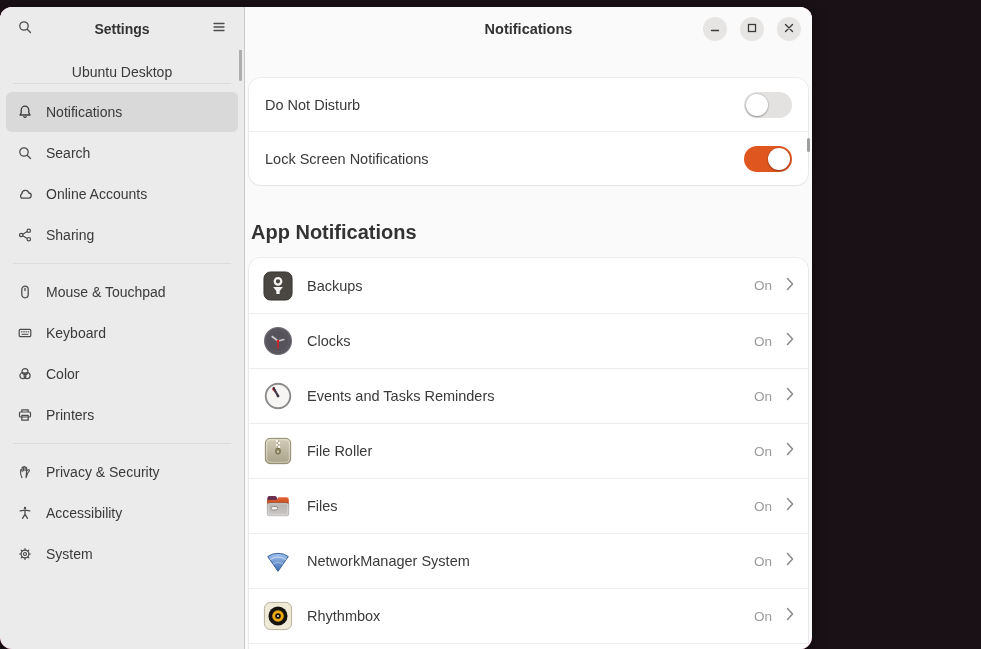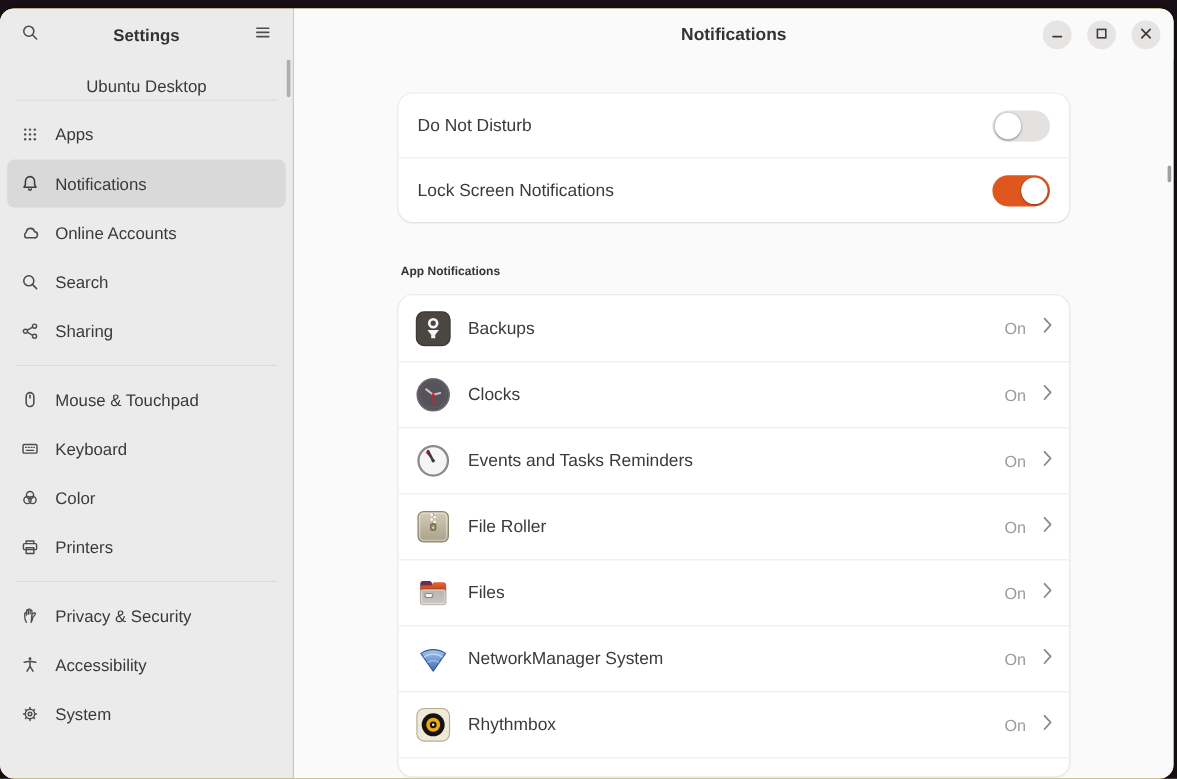--- a/index.html
+++ b/index.html
@@ -3,22 +3,22 @@
 <meta charset="utf-8">
 <style>
   html,body{margin:0;padding:0;}
   body{
     width:981px;height:649px;position:relative;overflow:hidden;
     background:#1a1116;
     font-family:"Liberation Sans", sans-serif;
     -webkit-font-smoothing:antialiased;
   }
   .window{
-    position:absolute;left:0;top:7px;width:978px;height:642px;
-    border-radius:12px;overflow:hidden;display:flex;background:#fde047;
+    position:absolute;left:0;top:7px;width:812px;height:642px;
+    border-radius:12px;overflow:hidden;display:flex;background:#ec4899;
     box-shadow:0 2px 14px rgba(0,0,0,.5);
   }
   
   .sidebar{
     width:245px;flex:0 0 245px;background:#ebebeb;border-right:1px solid #c9c9c9;
     display:flex;flex-direction:column;position:relative;box-sizing:border-box;
   }
   .sidebar-header{
     height:43px;flex:0 0 43px;display:flex;align-items:center;justify-content:space-between;
     padding:0 10px;position:relative;z-index:3;background:#ebebeb;
@@ -75,21 +75,21 @@
     width:48px;height:26px;border-radius:13px;background:#e4e2e0;position:relative;
     flex:0 0 48px;cursor:pointer;transition:background .15s;
   }
   .switch .knob{
     position:absolute;top:2px;left:2px;width:22px;height:22px;border-radius:50%;
     background:#ffffff;box-shadow:0 1px 2px rgba(0,0,0,.3), 0 0 0 1px rgba(0,0,0,.06);
   }
   .switch.on{background:#E0561F;}
   .switch.on .knob{left:auto;right:2px;}
   .section-title{
-    margin:36px 2px 14px;font-size:10px;font-weight:700;color:#333;
+    margin:36px 2px 14px;font-size:20px;font-weight:700;color:#333;
   }
   .arow{
     height:55px;display:flex;align-items:center;gap:14px;padding:0 14px;cursor:pointer;box-sizing:border-box;
   }
   .arow + .arow{border-top:1px solid #ededed;}
   .arow .aicon{width:30px;height:30px;flex:0 0 30px;}
   .arow .aname{flex:1;font-size:14.5px;color:#3a3a3a;white-space:nowrap;overflow:hidden;}
   .arow .astatus{font-size:13.5px;color:#9b9b9b;}
   .arow.partial{height:16px;border-top:1px solid #ededed;}
   .main-scrollbar{
@@ -150,64 +150,48 @@
           <svg width="16" height="16" viewBox="0 0 16 16" fill="none" stroke="#4c4c4c" stroke-width="1.3" stroke-linecap="round">
             <rect x="2.5" y="2.5" width="11" height="8" rx="1"></rect>
               <path d="M8 10.5v2.3M5.3 13.2h5.4"></path>
           </svg>
         </span>
         <span>Ubuntu Desktop</span>
       </div>
 
       <div class="side-sep"></div>
 
-      <div class="side-item">
-        <span class="sicon">
-          <svg width="16" height="16" viewBox="0 0 16 16" fill="#4c4c4c">
-            <circle cx="4" cy="4" r="1"></circle>
-              <circle cx="8" cy="4" r="1"></circle>
-              <circle cx="12" cy="4" r="1"></circle>
-            <circle cx="4" cy="8" r="1"></circle>
-              <circle cx="8" cy="8" r="1"></circle>
-              <circle cx="12" cy="8" r="1"></circle>
-            <circle cx="4" cy="12" r="1"></circle>
-              <circle cx="8" cy="12" r="1"></circle>
-              <circle cx="12" cy="12" r="1"></circle>
-          </svg>
-        </span>
-        <span>Apps</span>
-      </div>
 
       <div class="side-item selected">
         <span class="sicon">
           <svg width="16" height="16" viewBox="0 0 16 16" fill="none" stroke="#3c3c3c" stroke-width="1.3" stroke-linecap="round" stroke-linejoin="round">
             <path d="M8 2.2c-2.3 0-3.8 1.7-3.8 4v2.6L3 11h10l-1.2-2.2V6.2c0-2.3-1.5-4-3.8-4z"></path>
             <path d="M6.9 12.6a1.15 1.15 0 0 0 2.2 0"></path>
           </svg>
         </span>
         <span>Notifications</span>
       </div>
 
       <div class="side-item">
         <span class="sicon">
-          <svg width="16" height="16" viewBox="0 0 16 16" fill="none" stroke="#4c4c4c" stroke-width="1.3" stroke-linejoin="round">
-            <path d="M4.5 12.2h6.9a2.6 2.6 0 0 0 .4-5.2 3.5 3.5 0 0 0-6.9.6 2.9 2.9 0 0 0-.4 4.6z"></path>
-          </svg>
-        </span>
-        <span>Online Accounts</span>
-      </div>
-
-      <div class="side-item">
-        <span class="sicon">
           <svg width="16" height="16" viewBox="0 0 16 16" fill="none" stroke="#4c4c4c" stroke-width="1.3" stroke-linecap="round">
             <circle cx="7" cy="7" r="4.2"></circle>
               <path d="M10.2 10.2 13.5 13.5"></path>
           </svg>
         </span>
         <span>Search</span>
+      </div>
+
+      <div class="side-item">
+        <span class="sicon">
+          <svg width="16" height="16" viewBox="0 0 16 16" fill="none" stroke="#4c4c4c" stroke-width="1.3" stroke-linejoin="round">
+            <path d="M4.5 12.2h6.9a2.6 2.6 0 0 0 .4-5.2 3.5 3.5 0 0 0-6.9.6 2.9 2.9 0 0 0-.4 4.6z"></path>
+          </svg>
+        </span>
+        <span>Online Accounts</span>
       </div>
 
       <div class="side-item">
         <span class="sicon">
           <svg width="16" height="16" viewBox="0 0 16 16" fill="none" stroke="#4c4c4c" stroke-width="1.2">
             <circle cx="11.8" cy="3.8" r="1.7"></circle>
               <circle cx="4.2" cy="8" r="1.7"></circle>
               <circle cx="11.8" cy="12.2" r="1.7"></circle>
             <path d="M5.8 7.2l4.4-2.6M5.8 8.8l4.4 2.6"></path>
           </svg>

